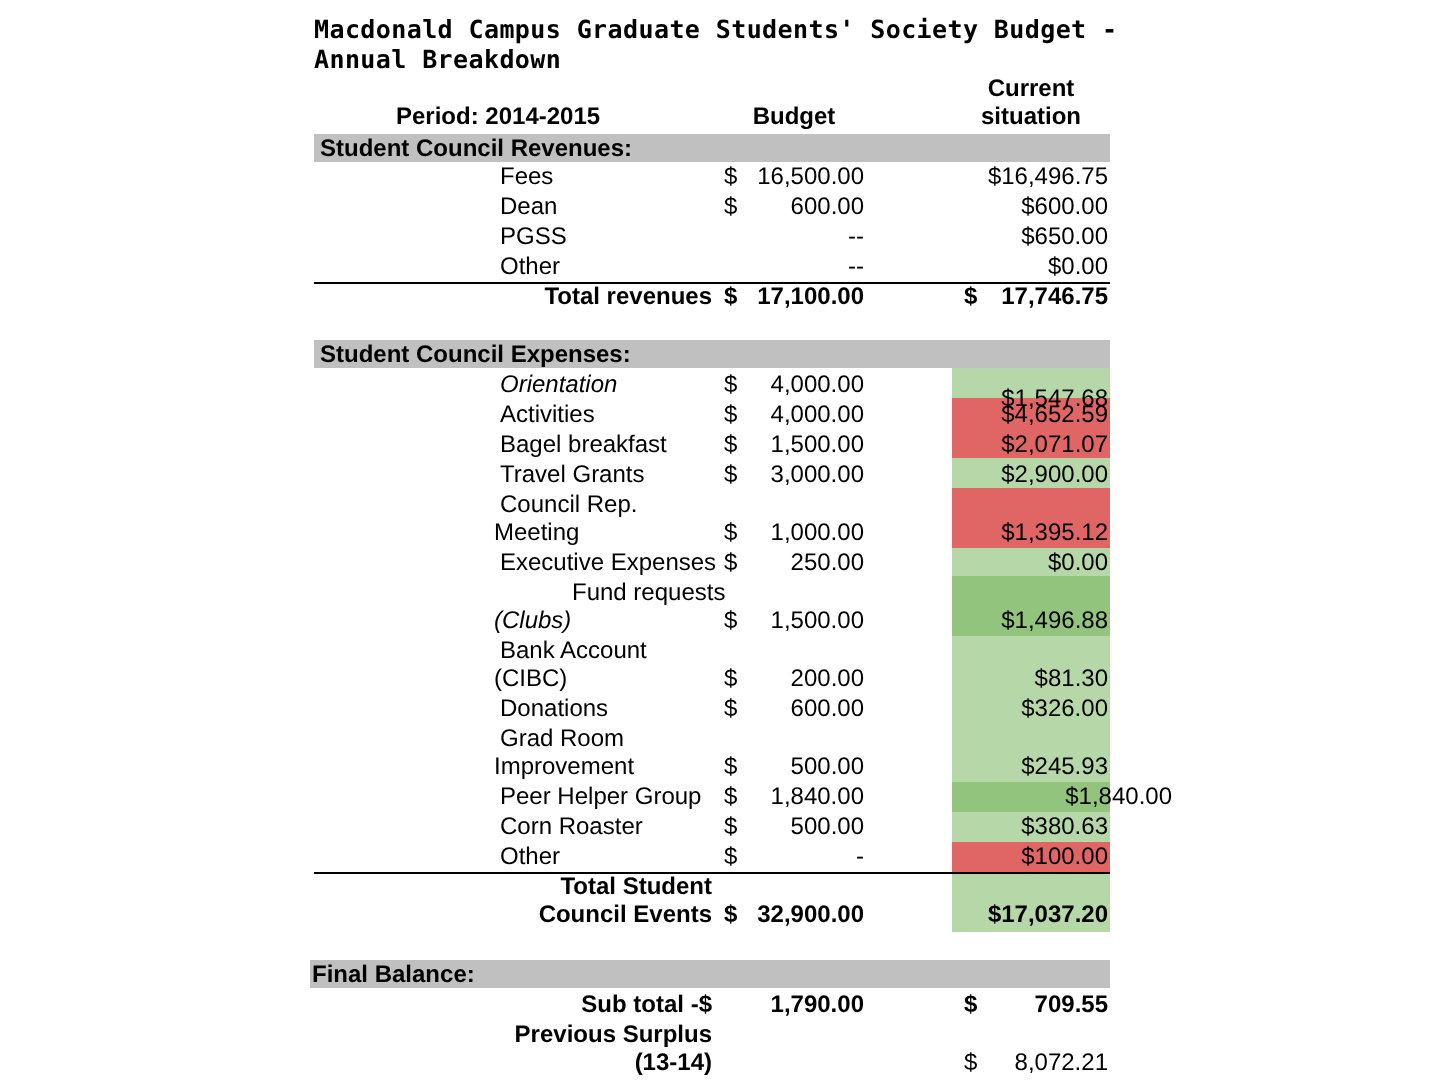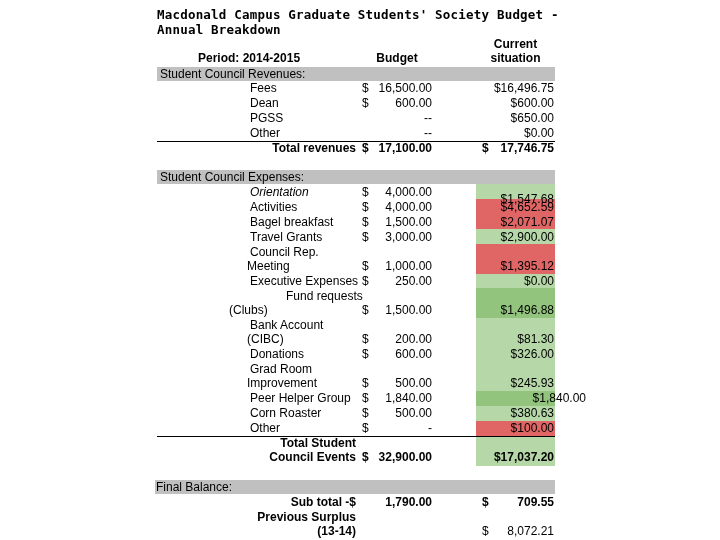--- a/index.html
+++ b/index.html
@@ -6,21 +6,21 @@
   body { width:720px; height:540px; position:relative; overflow:hidden;
          font-family:"Liberation Sans", sans-serif; font-size:12px; color:#000; }
   .title { position:absolute; left:157px; top:7px; width:420px;
            font-family:"DejaVu Sans Mono", monospace; font-weight:bold; font-size:12.5px;
            line-height:15px; letter-spacing:0.2px; }
   .abs { position:absolute; white-space:nowrap; line-height:15px; }
   .bold { font-weight:bold; }
   .r { text-align:right; }
   .c { text-align:center; }
   .band { position:absolute; left:157px; width:398px; height:14px; background:#c0c0c0; }
-  .band span { position:absolute; left:3px; top:0; line-height:14px; font-weight:normal; }
+  .band span { position:absolute; left:3px; top:0; line-height:14px; font-weight:bold; }
   .rule { position:absolute; height:1px; background:#000; }
   .cell { position:absolute; left:476px; width:79px; }
   .lbl { left:250px; }
   .dollar { left:362px; }
   .bud { left:370px; width:62px; text-align:right; }
   .cur { left:476px; width:78px; text-align:right; }
 </style>
 </head>
 <body>
 
@@ -114,21 +114,21 @@
   <div class="abs cur" style="top:259px;">$1,395.12</div>
 </div>
 <div>
   <div class="abs lbl" style="top:274px;">Executive Expenses</div>
   <div class="abs dollar" style="top:274px;">$</div>
   <div class="abs bud" style="top:274px;">250.00</div>
   <div class="abs cur" style="top:274px;">$0.00</div>
 </div>
 <div>
   <div class="abs lbl" style="top:289px;margin-left:36px;">Fund requests</div>
-  <div class="abs" style="left:229px;top:303px;">(Clubs)</div>
+  <div class="abs" style="left:247px;top:303px;font-style:italic;">(Clubs)</div>
   <div class="abs dollar" style="top:303px;">$</div>
   <div class="abs bud" style="top:303px;">1,500.00</div>
   <div class="abs cur" style="top:303px;">$1,496.88</div>
 </div>
 <div>
   <div class="abs lbl" style="top:318px;">Bank Account</div>
   <div class="abs" style="left:247px;top:332px;">(CIBC)</div>
   <div class="abs dollar" style="top:332px;">$</div>
   <div class="abs bud" style="top:332px;">200.00</div>
   <div class="abs cur" style="top:332px;">$81.30</div>

